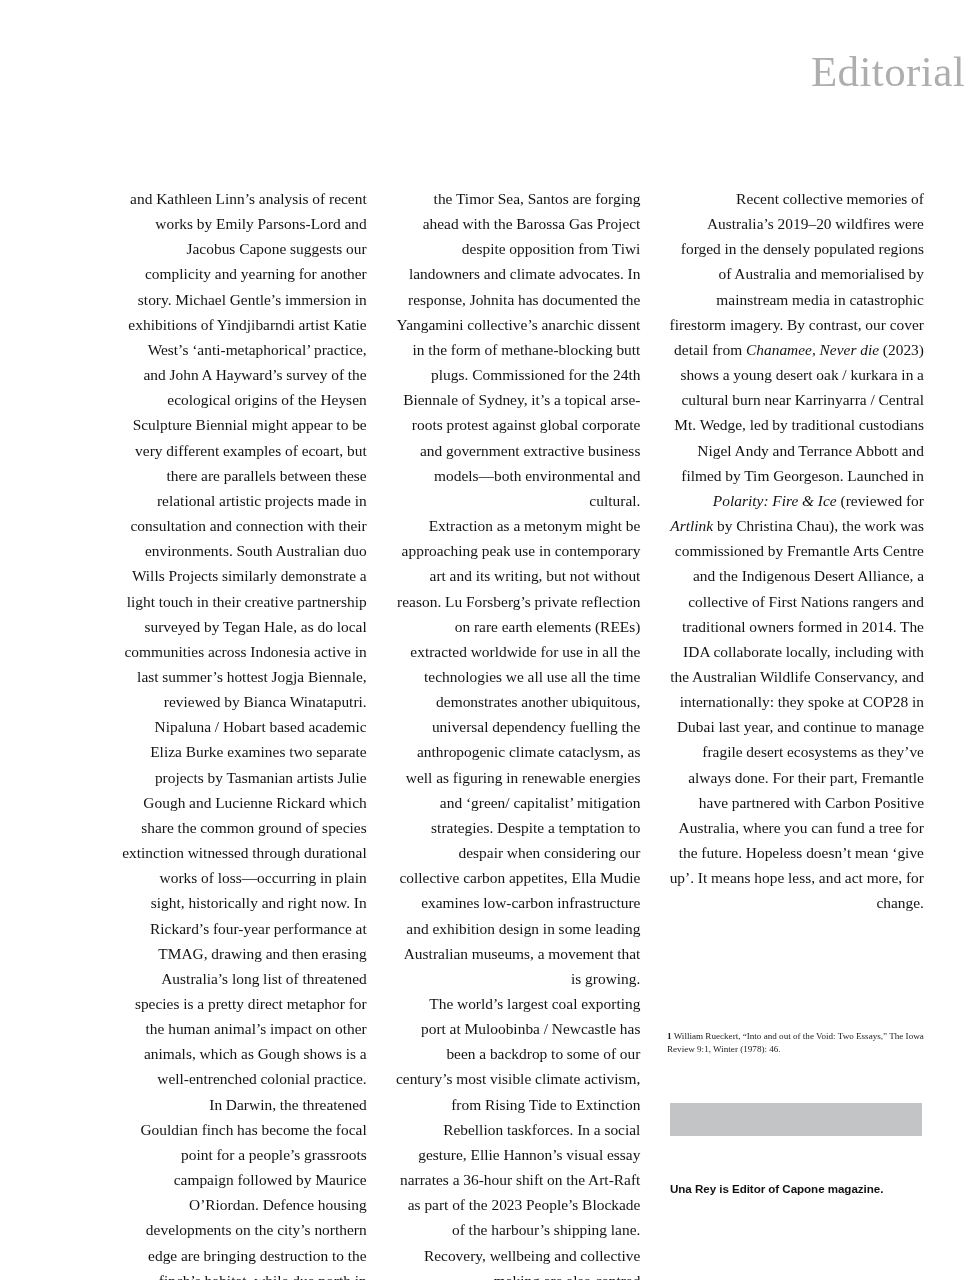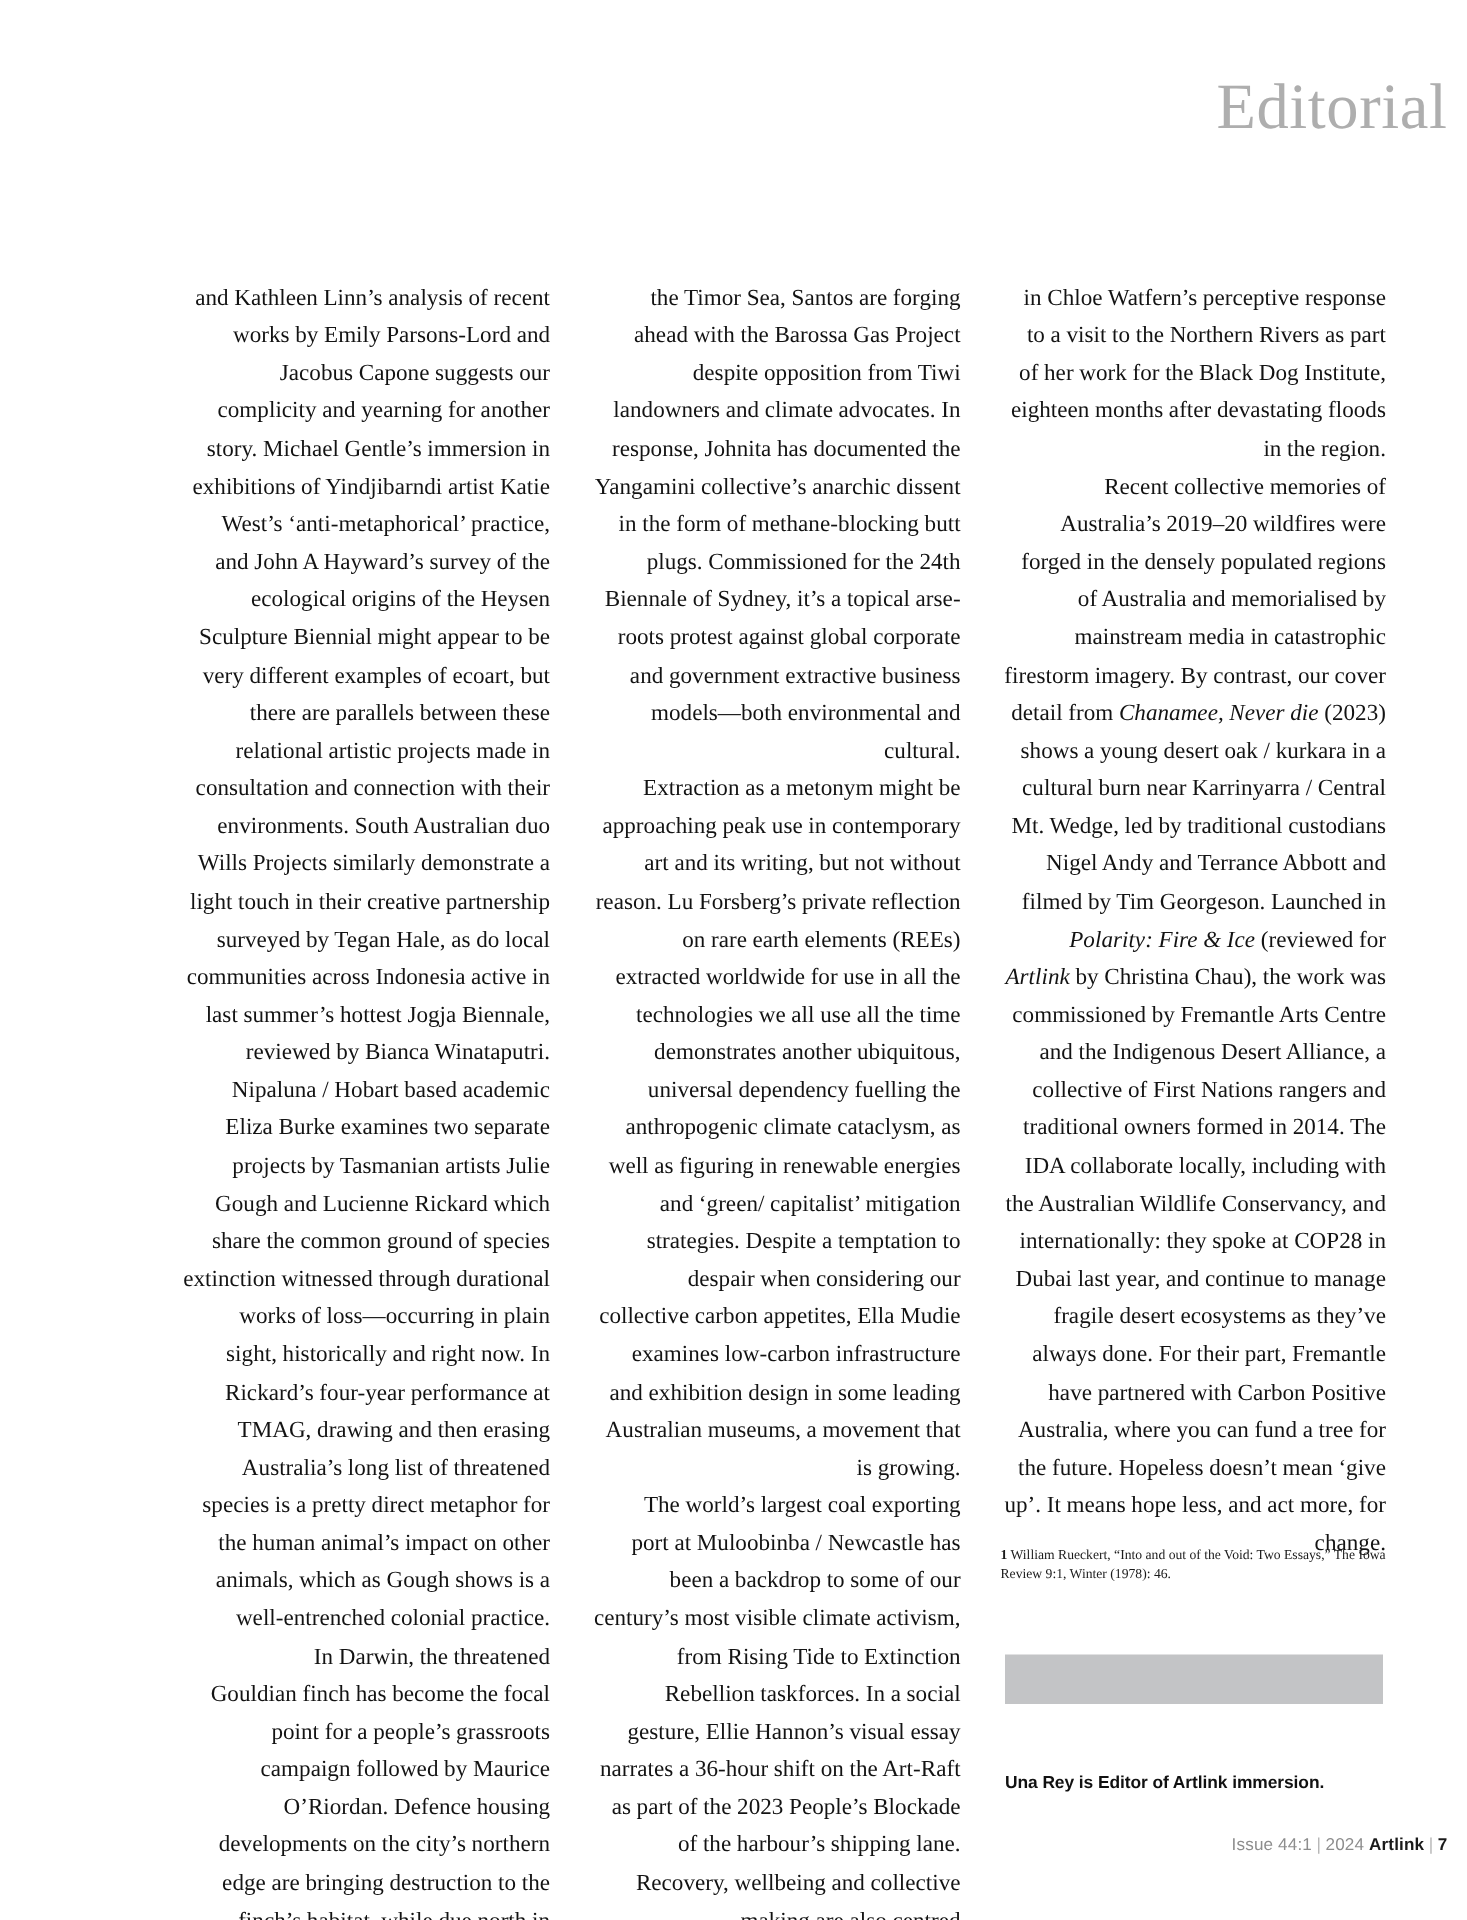--- a/index.html
+++ b/index.html
@@ -147,30 +147,26 @@
         <p><span>and Kathleen Linn’s analysis of recent works by Emily Parsons-Lord and Jacobus Capone suggests our complicity and yearning for another story. Michael Gentle’s immersion in exhibitions of Yindjibarndi artist Katie West’s ‘anti-metaphorical’ practice, and John A Hayward’s survey of the ecological origins of the Heysen Sculpture Biennial might appear to be very different examples of ecoart, but there are parallels between these relational artistic projects made in consultation and connection with their environments. South Australian duo Wills Projects similarly demonstrate a light touch in their creative partnership surveyed by Tegan Hale, as do local communities across Indonesia active in last summer’s hottest Jogja Biennale, reviewed by Bianca Winataputri.</span></p>
         <p class="indent"><span>Nipaluna / Hobart based academic Eliza Burke examines two separate projects by Tasmanian artists Julie Gough and Lucienne Rickard which share the common ground of species extinction witnessed through durational works of loss—occurring in plain sight, historically and right now. In Rickard’s four-year performance at TMAG, drawing and then erasing Australia’s long list of threatened species is a pretty direct metaphor for the human animal’s impact on other animals, which as Gough shows is a well-entrenched colonial practice.</span></p>
         <p class="indent"><span>In Darwin, the threatened Gouldian finch has become the focal point for a people’s grassroots campaign followed by Maurice O’Riordan. Defence housing developments on the city’s northern edge are bringing destruction to the finch’s habitat, while due north in</span></p>
       </div>
     <div class="col">
         <p><span>the Timor Sea, Santos are forging ahead with the Barossa Gas Project despite opposition from Tiwi landowners and climate advocates. In response, Johnita has documented the Yangamini collective’s anarchic dissent in the form of methane-blocking butt plugs. Commissioned for the 24th Biennale of Sydney, it’s a topical arse-roots protest against global corporate and government extractive business models—both environmental and cultural.</span></p>
         <p class="indent"><span>Extraction as a metonym might be approaching peak use in contemporary art and its writing, but not without reason. Lu Forsberg’s private reflection on rare earth elements (REEs) extracted worldwide for use in all the technologies we all use all the time demonstrates another ubiquitous, universal dependency fuelling the anthropogenic climate cataclysm, as well as figuring in renewable energies and ‘green/ capitalist’ mitigation strategies. Despite a temptation to despair when considering our collective carbon appetites, Ella Mudie examines low-carbon infrastructure and exhibition design in some leading Australian museums, a movement that is growing.</span></p>
         <p class="indent"><span>The world’s largest coal exporting port at Muloobinba / Newcastle has been a backdrop to some of our century’s most visible climate activism, from Rising Tide to Extinction Rebellion taskforces. In a social gesture, Ellie Hannon’s visual essay narrates a 36-hour shift on the Art-Raft as part of the 2023 People’s Blockade of the harbour’s shipping lane. Recovery, wellbeing and collective making are also centred</span></p>
       </div>
     <div class="col">
-        <p><span>in Chloe Watfern’s perceptive response to a visit to the Northern Rivers as part of her work for the Black Dog Institute, eighteen months after devastating floods in the region.</span></p>
         <p class="indent"><span>Recent collective memories of Australia’s 2019–20 wildfires were forged in the densely populated regions of Australia and memorialised by mainstream media in catastrophic firestorm imagery. By contrast, our cover detail from </span><em>Chanamee, Never die</em><span> (2023) shows a young desert oak / kurkara in a cultural burn near Karrinyarra / Central Mt. Wedge, led by traditional custodians Nigel Andy and Terrance Abbott and filmed by Tim Georgeson. Launched in </span><em>Polarity: Fire &amp; Ice</em><span> (reviewed for </span><em>Artlink</em><span> by Christina Chau), the work was commissioned by Fremantle Arts Centre and the Indigenous Desert Alliance, a collective of First Nations rangers and traditional owners formed in 2014. The IDA collaborate locally, including with the Australian Wildlife Conservancy, and internationally: they spoke at COP28 in Dubai last year, and continue to manage fragile desert ecosystems as they’ve always done. For their part, Fremantle have partnered with Carbon Positive Australia, where you can fund a tree for the future. Hopeless doesn’t mean ‘give up’. It means hope less, and act more, for change.</span></p>
       </div>
   </div>
 
   <div class="footnote">
     <span class="fn-num">1</span><span> William Rueckert, “Into and out of the Void: Two Essays,” The Iowa Review 9:1, Winter (1978): 46.</span>
   </div>
 
   <div class="gray-block"></div>
 
-  <div class="byline">Una Rey is Editor of Artlink immersion.</div>
+  <div class="byline">Una Rey is Editor of Capone magazine.</div>
 
-  <div class="footer">
-    <span>Issue 44:1</span><span class="sep">|</span><span>2024</span>&nbsp;<span class="brand">Artlink</span><span class="sep">|</span><span class="pagenum">7</span>
-  </div>
 
 </div>
 
 </body></html>

